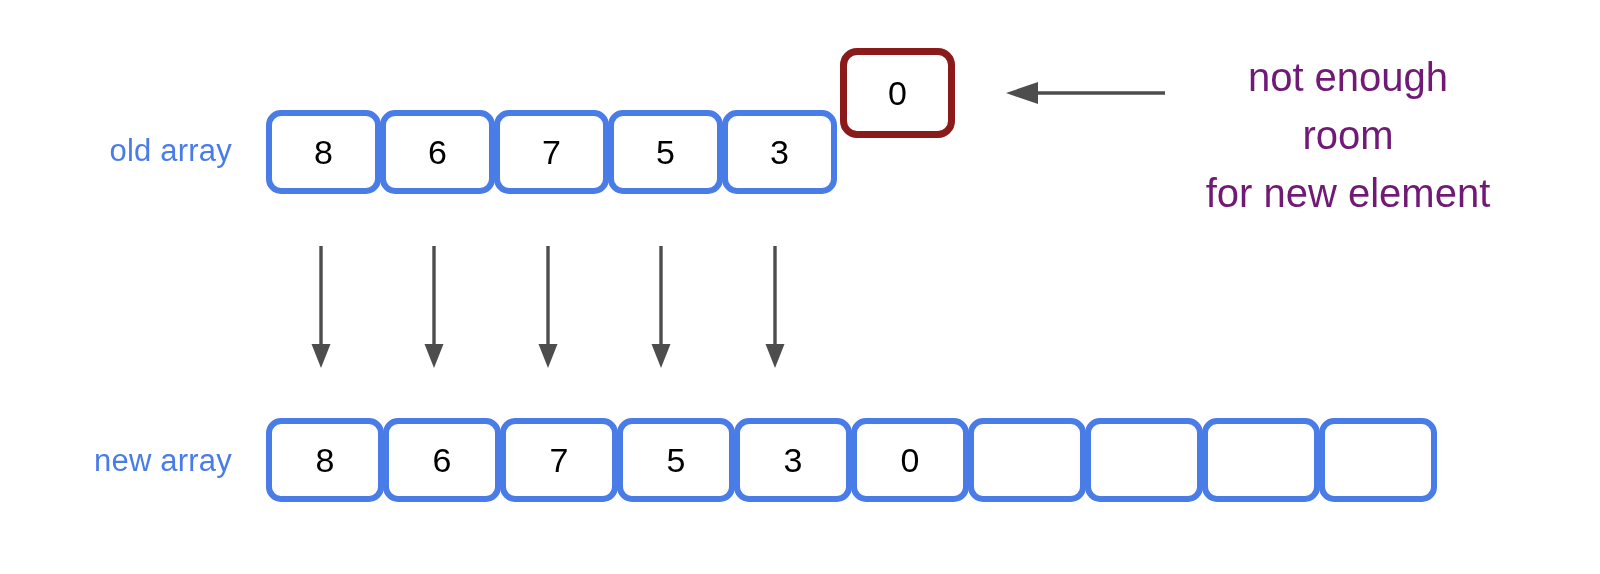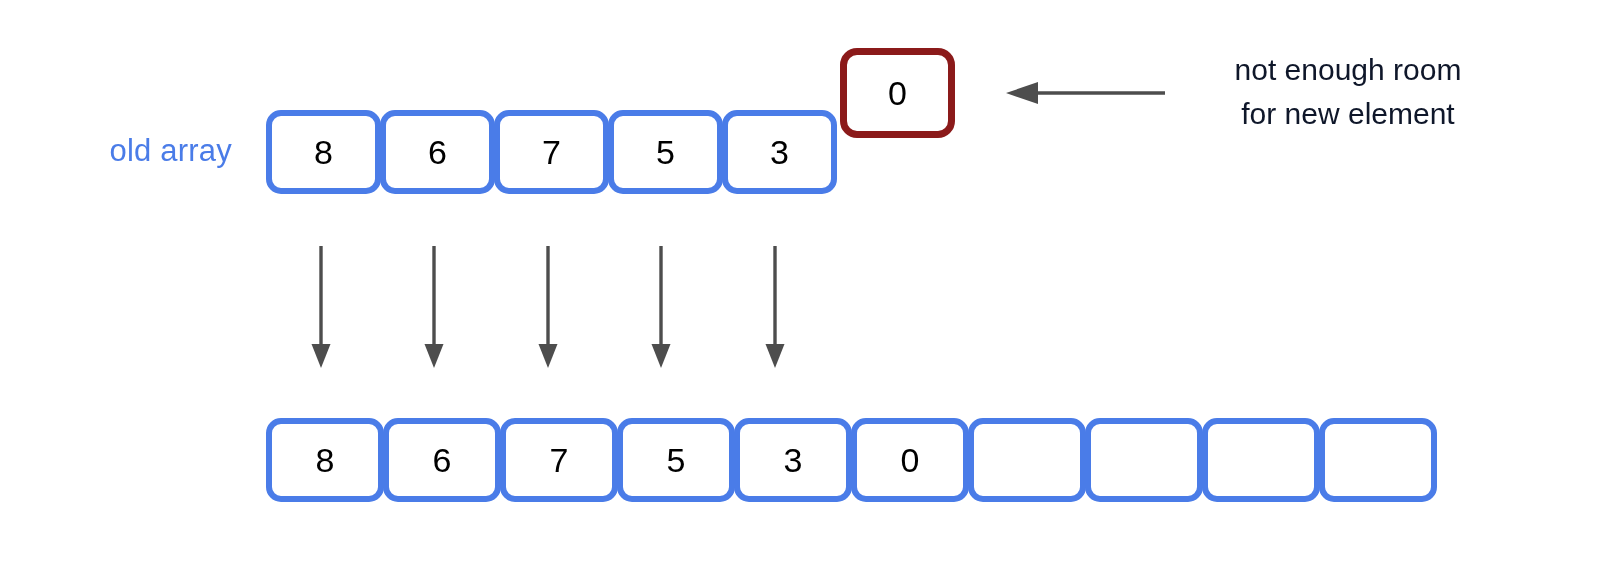--- a/index.html
+++ b/index.html
@@ -92,22 +92,22 @@
     border-radius: 17px;
     z-index: 5;
   }
 
   
   #annotation-text {
     position: absolute;
     left: 1198px;
     top: 48px;
     width: 300px;
-    color: #0f172a;
-    font-size: 30px;
+    color: #701a75;
+    font-size: 40px;
     line-height: 1.45;
     font-family: "Liberation Sans", sans-serif;
     white-space: pre-line;
     text-align: center;
   }
 
   
   #arrows-layer {
     position: absolute;
     left: 0; top: 0;
@@ -129,20 +129,21 @@
     <div class="cell">7</div>
     <div class="cell">5</div>
     <div class="cell">3</div>
   </div>
 
   <div class="cell overflow">0</div>
 
   <div id="annotation-text">not enough room
 for new element</div>
 
+  <div id="new-array-label" class="row-label">new array</div>
 
   <div id="new-array" class="array-row">
     <div class="cell">8</div>
     <div class="cell">6</div>
     <div class="cell">7</div>
     <div class="cell">5</div>
     <div class="cell">3</div>
     <div class="cell">0</div>
     <div class="cell"></div>
     <div class="cell"></div>

